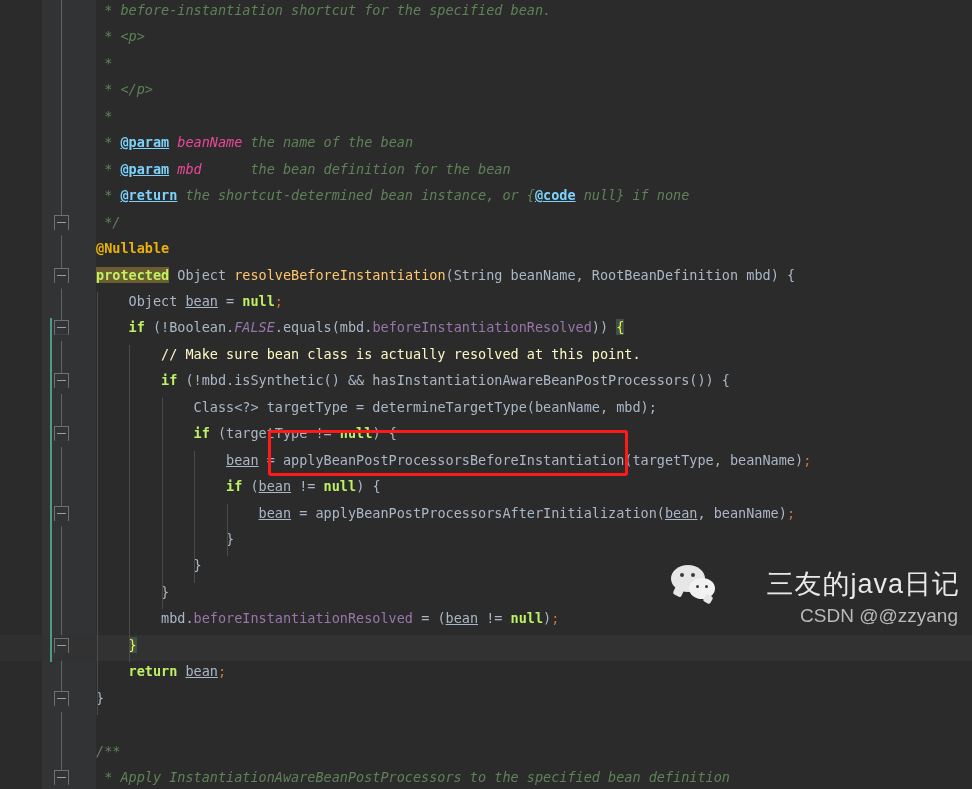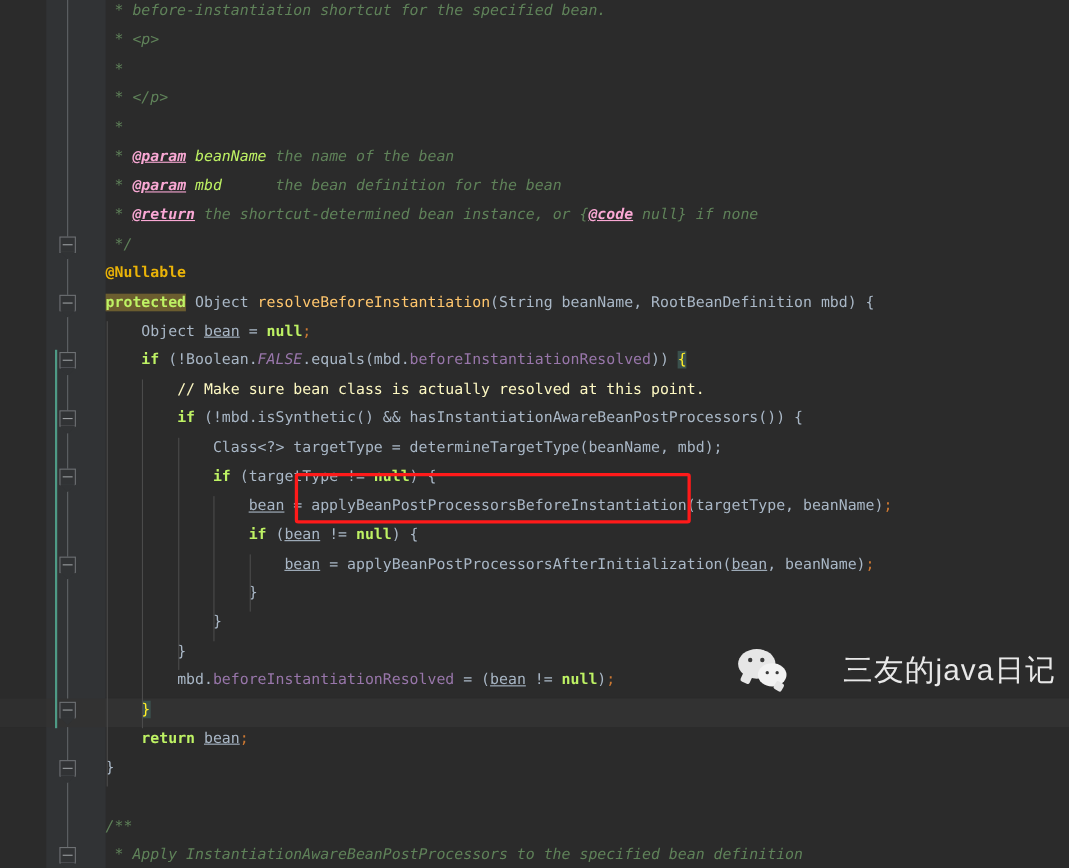--- a/index.html
+++ b/index.html
@@ -31,22 +31,22 @@
   .ln{position:absolute;left:0;height:26.45px;white-space:pre;}
 
   .caretline{position:absolute;left:42px;width:930px;height:26.45px;background:#323232;}
   .caretline-gut{position:absolute;left:0px;width:42px;height:26.45px;background:#2f2f2f;}
 
   
   .ig{position:absolute;width:1px;background:#4b4b4b;}
 
   
   .jd      {color:#5f8259;font-style:italic;}
-  .jdtag   {color:#f9a8d4;font-style:italic;font-weight:bold;text-decoration:underline;}
-  .jdval   {color:#bef264;font-style:italic;}
+  .jdtag   {color:#7dd3fc;font-weight:bold;text-decoration:underline;}
+  .jdval   {color:#ec4899;font-style:italic;}
   .cmt     {color:#fef9c3;}
   .kw      {color:#bef264;font-weight:bold;}
   .anno    {color:#eab308;font-weight:bold;}
   .txt     {color:#a9b7c6;}
   .mth     {color:#ffc66d;}
   .fld     {color:#9876aa;}
   .sfld    {color:#9876aa;font-style:italic;text-align:right;}
   .loc     {color:#a9b7c6;text-decoration:underline;}
   .semi    {color:#cc7832;}
   .hl      {background:#6b5d2f;}
@@ -124,20 +124,21 @@
         <div class="tail t1"></div>
         <div class="bub small"></div>
         <div class="tail t2"></div>
         <div class="dot" style="left:9px;top:8px;"></div>
         <div class="dot" style="left:20px;top:8px;"></div>
         <div class="dot" style="left:25px;top:20px;width:3px;height:3px;"></div>
         <div class="dot" style="left:34px;top:20px;width:3px;height:3px;"></div>
       </div>
       <div class="wm-title">三友的java日记</div>
     </div>
+    <div class="wm-sub">CSDN @@zzyang</div>
   </div>
 
 <div class="ig" style="left: 97px; top: 291.95px; height: 423.2px;"></div>
     <div class="ig" style="left: 129.48px; top: 344.85px; height: 317.4px;"></div>
     <div class="ig" style="left: 161.96px; top: 397.75px; height: 211.6px;"></div>
     <div class="ig" style="left: 194.44px; top: 450.65px; height: 132.25px;"></div>
     <div class="ig" style="left: 226.92px; top: 503.55px; height: 52.9px;"></div>
     <div class="changebar" style="top: 318.4px; height: 343.85px; background: rgb(78, 154, 133);"></div>
   </div>
 

